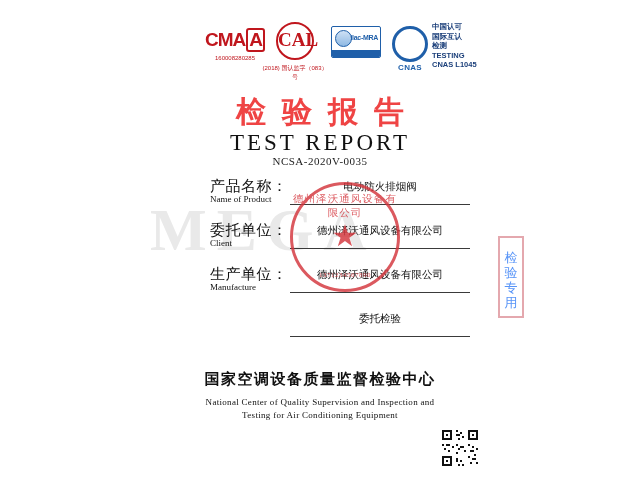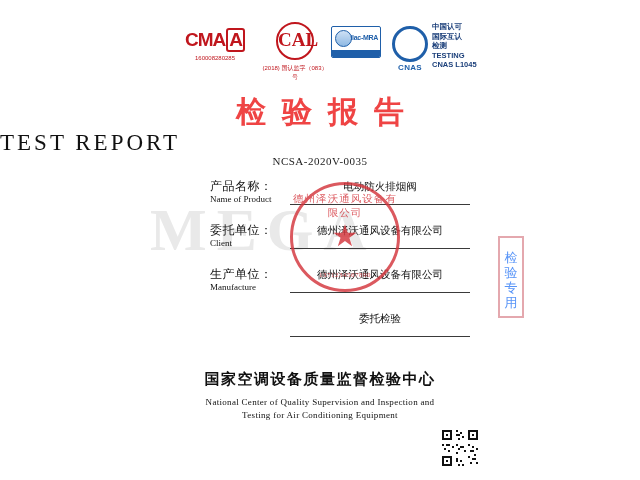--- a/index.html
+++ b/index.html
@@ -29,21 +29,21 @@
     width: 640px;
     height: 62px;
   }
   .logo {
     position: absolute;
     text-align: center;
   }
 
   
   .cma {
-    left: 182px;
+    left: 202px;
     top: 18px;
     width: 66px;
   }
   .cma-mark {
     font-family: "Liberation Sans", sans-serif;
     font-weight: bold;
     font-size: 19px;
     letter-spacing: -1px;
     color: #c0161d;
     line-height: 20px;
@@ -198,20 +198,21 @@
     font-weight: bold;
     letter-spacing: 16px;
     text-indent: 16px;
     color: #ef4444;
   }
   .title-en {
     position: absolute;
     top: 130px;
     left: 0;
     width: 640px;
+    text-align: center;
     font-family: "Liberation Serif", serif;
     font-size: 23px;
     letter-spacing: 3px;
     color: #111111;
   }
   .report-no {
     position: absolute;
     top: 155px;
     left: 0;
     width: 640px;
@@ -234,21 +235,21 @@
     height: 44px;
   }
   .field-label {
     position: absolute;
     left: 0;
     top: 0;
     width: 78px;
   }
   .lbl-cn {
     font-family: "Liberation Serif", serif;
-    font-size: 12px;
+    font-size: 15px;
     letter-spacing: 0.5px;
     color: #111111;
     line-height: 13px;
   }
   .lbl-en {
     font-family: "Liberation Serif", serif;
     font-size: 9px;
     color: #111111;
     line-height: 12px;
   }

